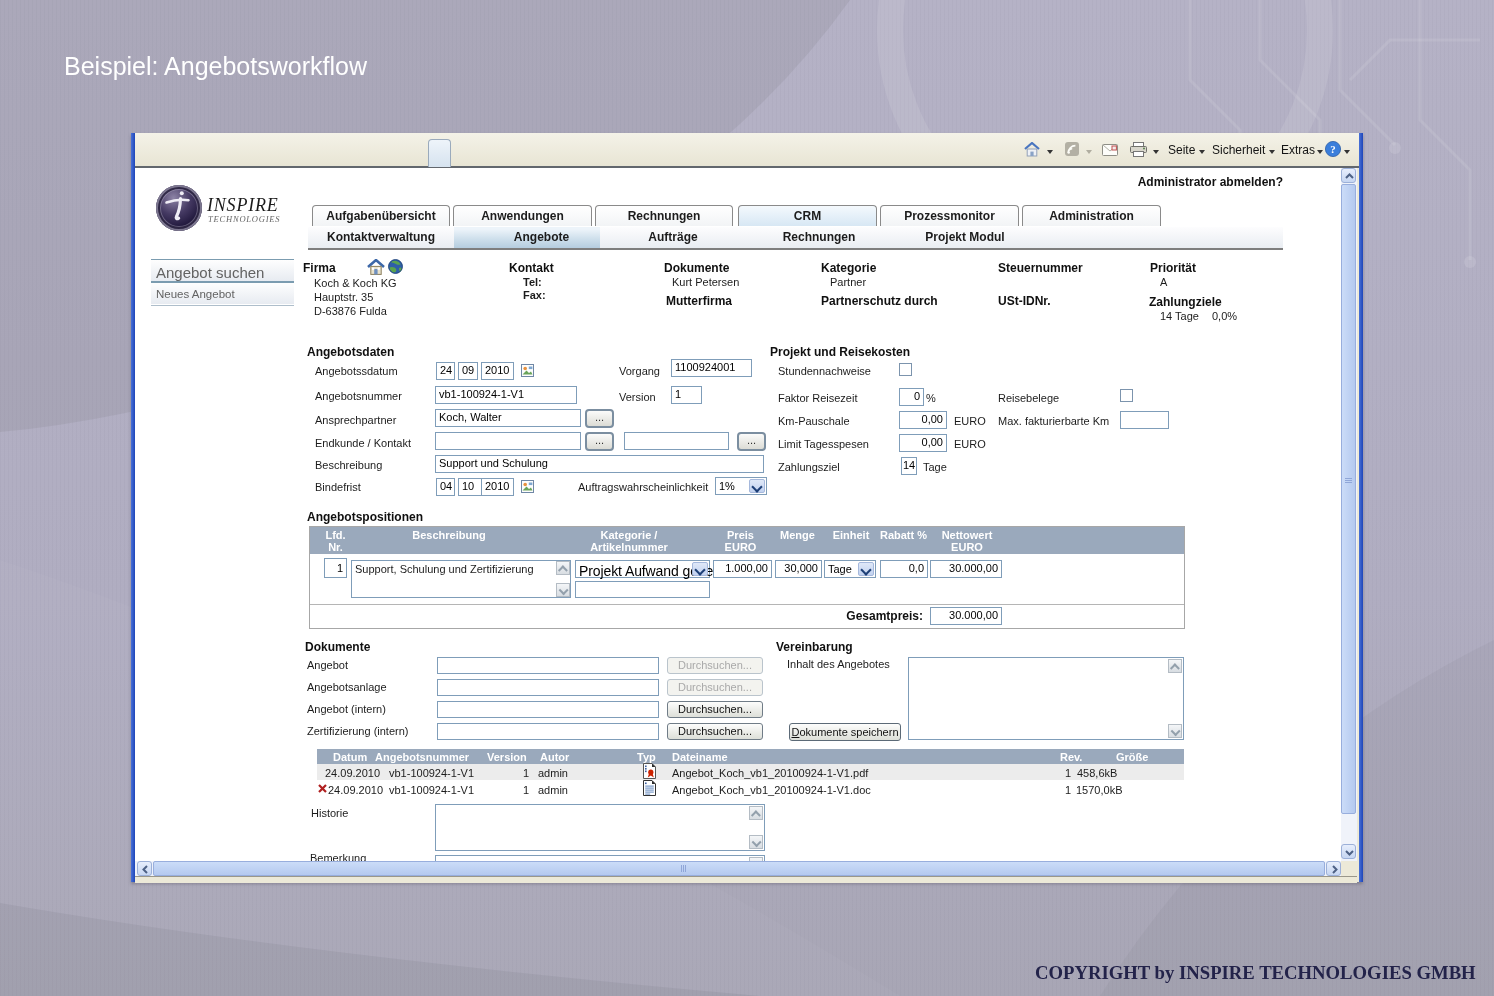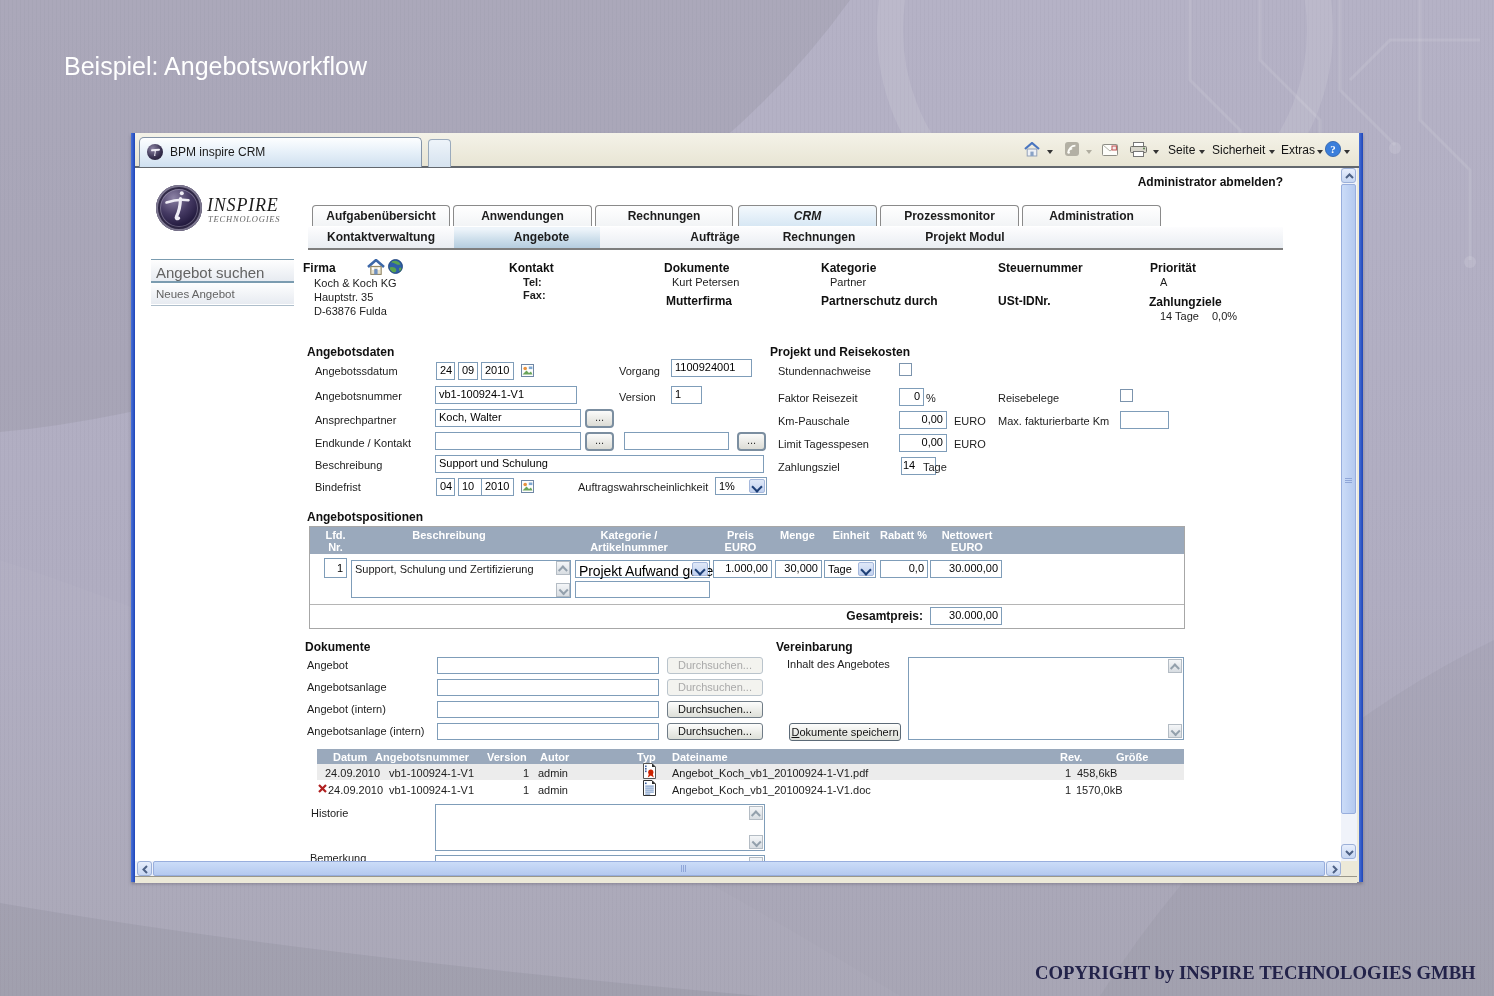--- a/index.html
+++ b/index.html
@@ -36,21 +36,21 @@
 .cb{position:absolute;width:13px;height:13px;box-sizing:border-box;border:1px solid #7c94ad;background:#fff;}
 .btn3{position:absolute;box-sizing:border-box;width:29px;height:19px;border:2px solid #7b8ea0;border-radius:4px;background:linear-gradient(#fbfbfa,#dcdcd5);font-size:11px;color:#333;text-align:center;line-height:13px;}
 .durch{position:absolute;box-sizing:border-box;width:96px;height:17px;border:1px solid #707c87;border-radius:3px;background:linear-gradient(#fdfdfc,#dddfd8);font-size:11px;color:#111;text-align:center;line-height:15px;}
 .durch.dis{border:1px solid #bac4cc;background:#f3f3ef;color:#a9a9a9;box-shadow:none;}
 .sel{position:absolute;box-sizing:border-box;border:1px solid #7f9db9;background:#fff;height:18px;font-size:11px;color:#000;}
 .sel .tx{position:absolute;left:3px;top:2px;white-space:nowrap;}
 .sel .ar{position:absolute;right:1px;top:1px;bottom:1px;width:16px;background:linear-gradient(#dfe8f8,#c2d2f0);border:1px solid #a5b8dc;box-sizing:border-box;border-radius:2px;}
 .sel .ar:after{content:"";position:absolute;left:3.2px;top:2.6px;width:6px;height:6px;border-left:2.4px solid #1d3f77;border-bottom:2.4px solid #1d3f77;transform:rotate(-45deg);}
 .cal{position:absolute;width:13px;height:13px;}
 .mt{position:absolute;top:37px;height:21px;box-sizing:border-box;border:1px solid #8a8a8a;border-bottom:none;border-radius:4px 4px 0 0;background:linear-gradient(#ffffff,#f2f4f6);font-size:12px;font-weight:bold;color:#1c1c1c;text-align:center;line-height:20px;}
-.sel1{background:linear-gradient(#f4f9fd,#d7e7f4);font-style:italic;}
+.sel1{background:linear-gradient(#f4f9fd,#d7e7f4);}
 .st{position:absolute;top:62px;height:16px;font-size:12px;font-weight:bold;color:#1c1c1c;text-align:center;}
 .th{position:absolute;font-size:11px;font-weight:bold;color:#fff;text-align:center;white-space:nowrap;}
 .tinybtn{position:absolute;width:14px;height:14px;background:linear-gradient(#f4f6f8,#d8dde2);border:1px solid #b4bcc4;box-sizing:border-box;}
 .tinybtn:after{content:"";position:absolute;width:4.5px;height:4.5px;border-left:2px solid #93a0ac;border-bottom:2px solid #93a0ac;}
 .tb-up:after{left:3.2px;top:4.5px;transform:rotate(135deg);}
 .tb-dn:after{left:3.2px;top:2.5px;transform:rotate(-45deg);}
 </style></head>
 <body>
 <svg id="bgdeco" width="1494" height="996" style="position:absolute;left:0;top:0">
   <path d="M0 903 Q 300 955 760 996 L 0 996 Z" fill="rgba(80,78,95,0.10)"></path>
@@ -71,24 +71,20 @@
       <circle cx="1395" cy="148" r="6"></circle>
       <circle cx="1470" cy="262" r="6"></circle>
   </g>
 </svg>
 <div id="title">Beispiel: Angebotsworkflow</div>
 <div id="win">
   <div class="bord" style="left:0"></div>
   <div class="bord" style="left:1228px"></div>
   <div id="chrome"></div>
   <div id="chromeline"></div>
-  <div id="btab">
-      <span class="fav"></span>
-      <span class="tl">BPM inspire CRM</span>
-    </div>
   <div id="btab2"></div>
 
   <div id="cmdbar">
     <svg class="abs" style="left:893px;top:9px" width="16" height="15" viewBox="0 0 16 15">
         <path d="M1 7 L8 1 L15 7" fill="none" stroke="#4a76c0" stroke-width="2.2"></path>
         <rect x="3.2" y="7" width="9.6" height="7" fill="#eef1f6" stroke="#93a2b8" stroke-width="1"></rect>
         <rect x="6.4" y="9.6" width="3.2" height="4.4" fill="#8aa3c6"></rect>
       </svg>
     <div class="dar" style="left:916px"></div>
     <svg class="abs" style="left:934px;top:9px" width="14" height="14" viewBox="0 0 14 14">
@@ -146,21 +142,21 @@
     <div class="mt" style="left:318px;width:139px;">Anwendungen</div>
     <div class="mt" style="left:460px;width:138px;">Rechnungen</div>
     <div class="mt sel1" style="left:603px;width:139px;">CRM</div>
     <div class="mt" style="left:745px;width:139px;">Prozessmonitor</div>
     <div class="mt" style="left:887px;width:139px;">Administration</div>
 
     <div class="abs" style="left:173px;top:59px;width:975px;height:21px;background:linear-gradient(#fdfdfe,#e9edf2);border-bottom:2px solid #7e7e7e"></div>
     <div class="abs" style="left:319px;top:59px;width:146px;height:21px;background:linear-gradient(#edf4fa 10%,#cfe0ec 55%,#b5cddf)"></div>
     <div class="st" style="left:173px;width:146px;">Kontaktverwaltung</div>
     <div class="st" style="left:319px;width:175px;">Angebote</div>
-    <div class="st" style="left:465px;width:146px;margin-left:42px;">Aufträge</div>
+    <div class="st" style="left:465px;width:146px;">Aufträge</div>
     <div class="st" style="left:611px;width:146px;">Rechnungen</div>
     <div class="st" style="left:757px;width:146px;">Projekt Modul</div>
 
     <div class="hdr" style="left:168px;top:93px">Firma</div>
     <svg class="abs" style="left:232px;top:91px" width="18" height="16" viewBox="0 0 18 16">
         <path d="M1 8 L9 1 L17 8" fill="none" stroke="#3d68a8" stroke-width="2.6"></path>
         <rect x="3.8" y="7.4" width="10.4" height="8" fill="#e9e2cc" stroke="#8b7f5d"></rect>
         <rect x="7.2" y="10" width="3.4" height="5.4" fill="#6f90bf"></rect>
         <rect x="5" y="8.6" width="2.2" height="2.2" fill="#fff"></rect>
         <rect x="10.6" y="8.6" width="2.2" height="2.2" fill="#fff"></rect>
@@ -243,21 +239,21 @@
     <div class="cb" style="left:985px;top:221px"></div>
     <div class="lbl" style="left:643px;top:247px">Km-Pauschale</div>
     <div class="inp ral" style="left:764px;top:243px;width:48px">0,00</div>
     <div class="lbl" style="left:819px;top:247px">EURO</div>
     <div class="lbl" style="left:863px;top:247px">Max. fakturierbarte Km</div>
     <div class="inp" style="left:985px;top:243px;width:49px"></div>
     <div class="lbl" style="left:643px;top:270px">Limit Tagesspesen</div>
     <div class="inp ral" style="left:764px;top:266px;width:48px">0,00</div>
     <div class="lbl" style="left:819px;top:270px">EURO</div>
     <div class="lbl" style="left:643px;top:293px">Zahlungsziel</div>
-    <div class="inp" style="left:766px;top:289px;width:35px;padding:1px 1px 0 1px">14</div>
+    <div class="inp" style="left:766px;top:289px;width:16px;padding:1px 1px 0 1px">14</div>
     <div class="lbl" style="left:788px;top:293px">Tage</div>
 
     <div class="hdr" style="left:172px;top:342px">Angebotspositionen</div>
     <div class="abs" style="left:174px;top:358px;width:876px;height:103px;border:1px solid #a7a7a7;box-sizing:border-box;background:#fff"></div>
     <div class="abs" style="left:175px;top:359px;width:874px;height:27px;background:#9aa9bc"></div>
     <div class="th" style="left:189px;top:361px;width:23px">Lfd.</div>
     <div class="th" style="left:189px;top:373px;width:23px">Nr.</div>
     <div class="th" style="left:216px;top:361px;width:196px">Beschreibung</div>
     <div class="th" style="left:426px;top:361px;width:136px">Kategorie /</div>
     <div class="th" style="left:426px;top:373px;width:136px">Artikelnummer</div>
@@ -293,21 +289,21 @@
     <div class="hdr" style="left:170px;top:472px">Dokumente</div>
     <div class="lbl" style="left:172px;top:491px">Angebot</div>
     <div class="inp" style="left:302px;top:489px;width:222px;height:17px"></div>
     <div class="durch dis" style="left:532px;top:489px">Durchsuchen...</div>
     <div class="lbl" style="left:172px;top:513px">Angebotsanlage</div>
     <div class="inp" style="left:302px;top:511px;width:222px;height:17px"></div>
     <div class="durch dis" style="left:532px;top:511px">Durchsuchen...</div>
     <div class="lbl" style="left:172px;top:535px">Angebot (intern)</div>
     <div class="inp" style="left:302px;top:533px;width:222px;height:17px"></div>
     <div class="durch" style="left:532px;top:533px">Durchsuchen...</div>
-    <div class="lbl" style="left:172px;top:557px">Angebotsanlage (intern)</div>
+    <div class="lbl" style="left:172px;top:557px">Zertifizierung (intern)</div>
     <div class="inp" style="left:302px;top:555px;width:222px;height:17px"></div>
     <div class="durch" style="left:532px;top:555px">Durchsuchen...</div>
     <div class="hdr" style="left:641px;top:472px">Vereinbarung</div>
     <div class="lbl" style="left:652px;top:490px">Inhalt des Angebotes</div>
     <div class="abs" style="left:773px;top:489px;width:276px;height:83px;border:1px solid #7f9db9;box-sizing:border-box;background:#fff"></div>
     <div class="tinybtn tb-up" style="left:1033px;top:491px"></div>
     <div class="tinybtn tb-dn" style="left:1033px;top:556px"></div>
     <div class="abs" style="left:654px;top:555px;width:112px;height:18px;box-sizing:border-box;border:1px solid #5c6a77;border-radius:3px;background:linear-gradient(#fdfdfc,#dddfd8);font-size:11px;color:#111;text-align:center;line-height:16px"><u>D</u>okumente speichern</div>
 
     <div class="abs" style="left:182px;top:581px;width:867px;height:15px;background:#9aa9bc"></div>

